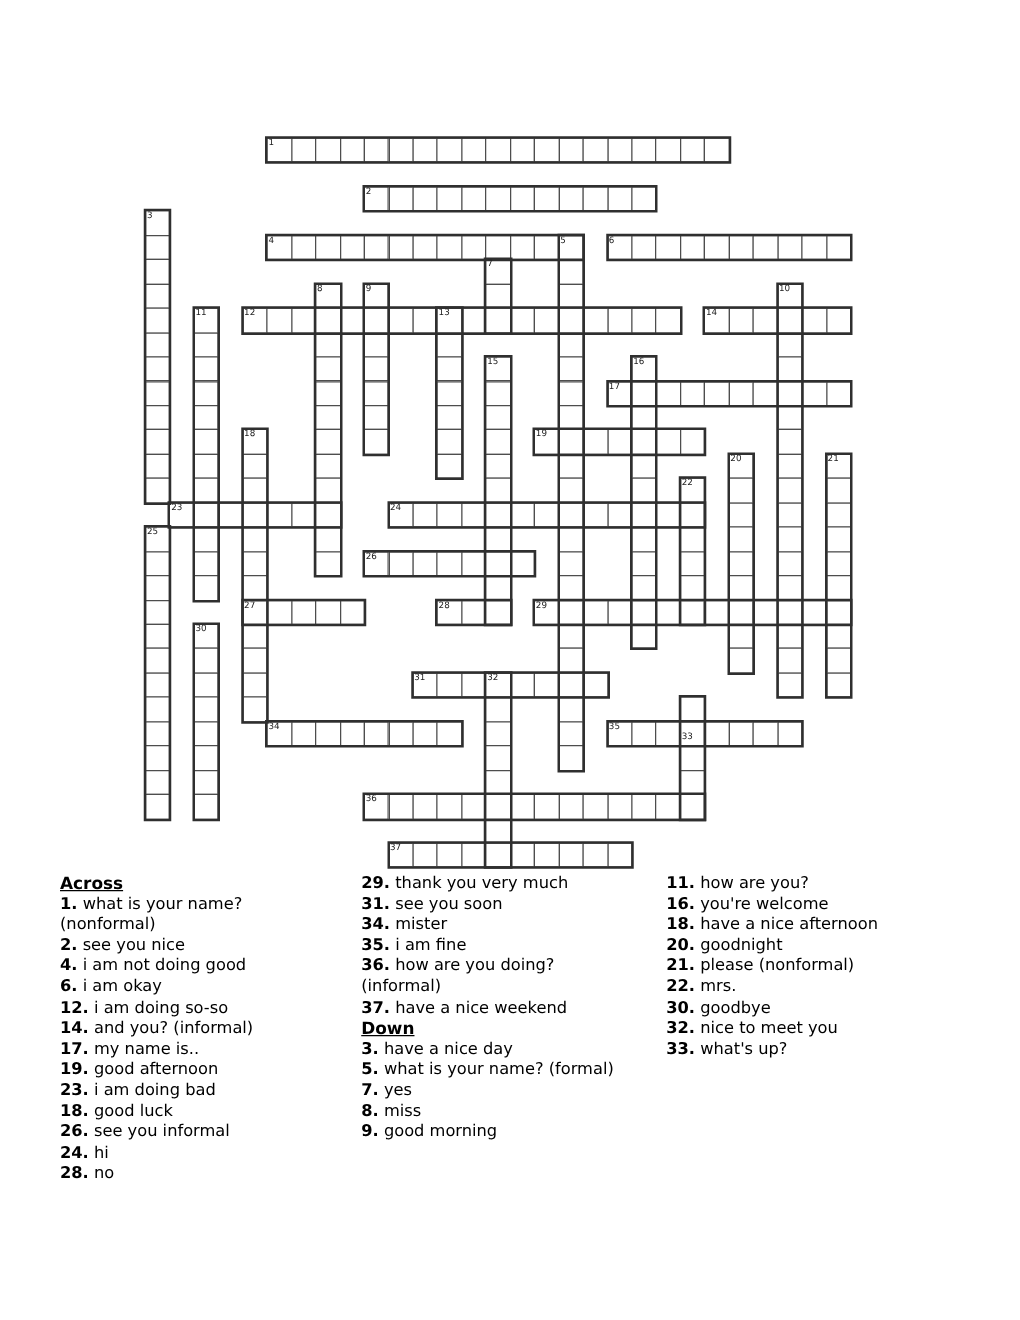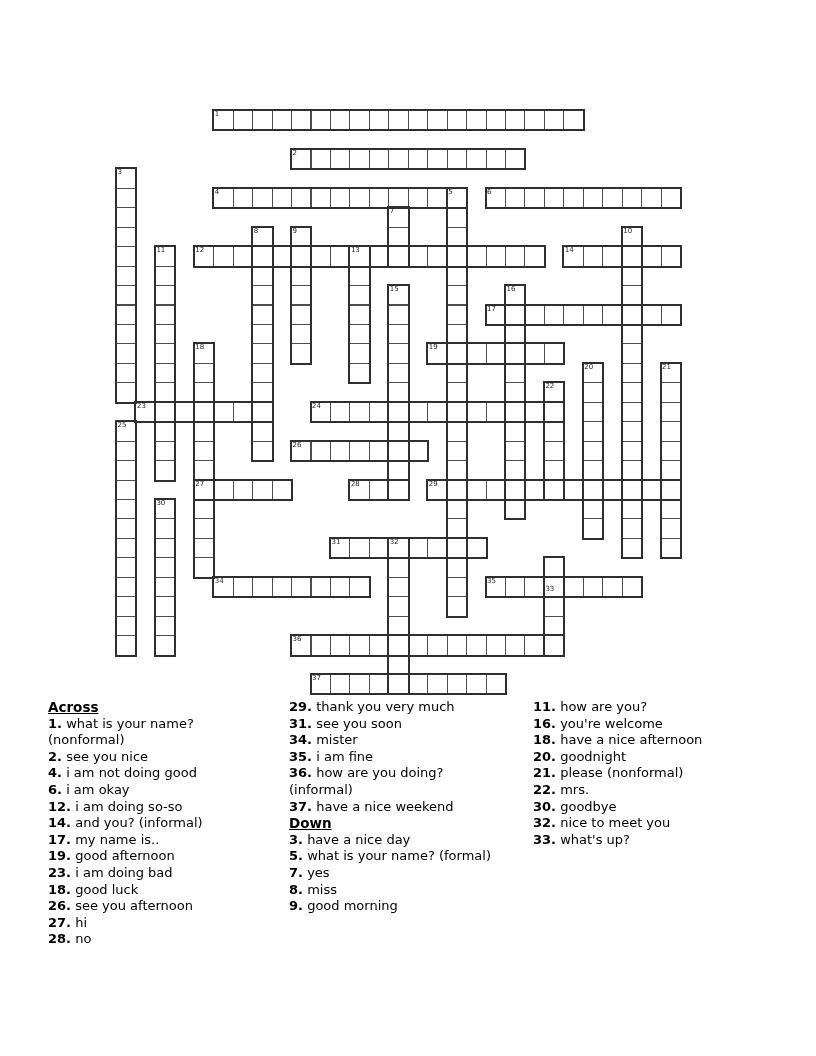--- a/index.html
+++ b/index.html
@@ -446,22 +446,22 @@
       <div class="clue-line"><span class="n">1.</span> <span>what is your name? (nonformal)</span></div>
       <div class="clue-line"><span class="n">2.</span> <span>see you nice</span></div>
       <div class="clue-line"><span class="n">4.</span> <span>i am not doing good</span></div>
       <div class="clue-line"><span class="n">6.</span> <span>i am okay</span></div>
       <div class="clue-line"><span class="n">12.</span> <span>i am doing so-so</span></div>
       <div class="clue-line"><span class="n">14.</span> <span>and you? (informal)</span></div>
       <div class="clue-line"><span class="n">17.</span> <span>my name is..</span></div>
       <div class="clue-line"><span class="n">19.</span> <span>good afternoon</span></div>
       <div class="clue-line"><span class="n">23.</span> <span>i am doing bad</span></div>
       <div class="clue-line"><span class="n">18.</span> <span>good luck</span></div>
-      <div class="clue-line"><span class="n">26.</span> <span>see you afternoon</span></div>
-      <div class="clue-line"><span class="n">27.</span> <span>hi</span></div>
+      <div class="clue-line"><span class="n">26.</span> <span>see you informal</span></div>
+      <div class="clue-line"><span class="n">24.</span> <span>hi</span></div>
       <div class="clue-line"><span class="n">28.</span> <span>no</span></div>
     </div>
   <div class="clue-col" id="col2" style="left: 289px; width: 205px;">
       <div class="clue-line"><span class="n">29.</span> <span>thank you very much</span></div>
       <div class="clue-line"><span class="n">31.</span> <span>see you soon</span></div>
       <div class="clue-line"><span class="n">34.</span> <span>mister</span></div>
       <div class="clue-line"><span class="n">35.</span> <span>i am fine</span></div>
       <div class="clue-line"><span class="n">36.</span> <span>how are you doing? (informal)</span></div>
       <div class="clue-line"><span class="n">37.</span> <span>have a nice weekend</span></div>
       <div class="clue-header">Down</div>

